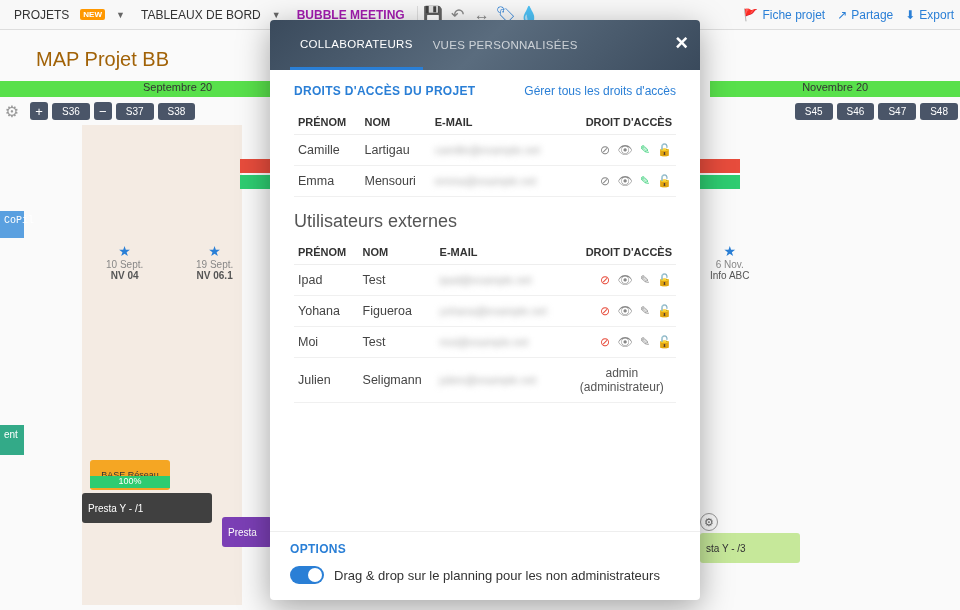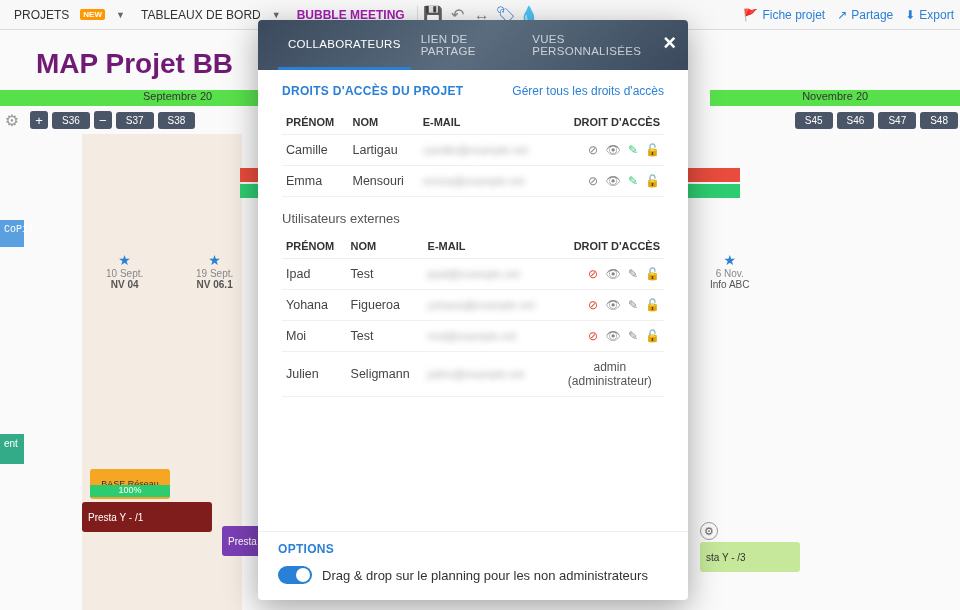--- a/index.html
+++ b/index.html
@@ -12,36 +12,36 @@
 .badge-new { background: #ff9800; color: #fff; font-size: 8px; padding: 1px 3px; border-radius: 2px; font-weight: bold; }
 .caret { font-size: 9px; color: #666; }
 .toolbar-sep { width: 1px; height: 18px; background: #ddd; margin: 0 4px; }
 .toolbar-icon { width: 20px; height: 20px; display: flex; align-items: center; justify-content: center; color: #888; cursor: pointer; margin: 0 2px; }
 .toolbar-right { margin-left: auto; display: flex; gap: 12px; }
 .tr-btn { font-size: 12px; color: #2a7fd6; display: flex; align-items: center; gap: 4px; cursor: pointer; }
 
 
 .gantt { position: absolute; top: 30px; left: 0; right: 0; bottom: 0; background: #fafafa; }
 .title-row { padding: 18px 0 10px 36px; }
-.title-row h1 { font-size: 28px; font-weight: 700; color: #701a75; }
+.title-row h1 { font-size: 20px; font-weight: 400; color: #a16207; }
 .months-row { display: flex; height: 16px; }
 .month { flex: 1; text-align: center; font-size: 11px; background: #58e04b; color: #333; }
 .weeks-row { display: flex; align-items: center; gap: 4px; padding: 4px 2px; }
 .wbtn { background: #4a5568; color: #fff; font-size: 10px; padding: 3px 10px; border-radius: 3px; cursor: pointer; }
 .plusminus { width: 18px; height: 18px; background: #4a5568; color: #fff; font-size: 13px; display: flex; align-items: center; justify-content: center; border-radius: 3px; cursor: pointer; }
 .gear { width: 20px; height: 20px; color: #999; display: flex; align-items: center; justify-content: center; margin-right: 4px; }
 .gantt-body { position: relative; height: 480px; }
 .marker { position: absolute; text-align: center; font-size: 10px; color: #888; }
 .marker .star { color: #2a7fd6; font-size: 14px; }
 .sidebar-block { position: absolute; left: 0; width: 24px; background: #5aa0e0; color: #fff; font-size: 10px; writing-mode: horizontal-tb; padding: 4px; }
 .bar { position: absolute; height: 16px; border-radius: 3px; font-size: 10px; color: #fff; padding: 15px 6px; display: flex; align-items: center; }
 
 
 .overlay { position: absolute; inset: 0; background: rgba(0,0,0,0); }
-.modal { position: absolute; top: 20px; left: 258px; width: 430px; height: 580px; background: #fff; border-radius: 4px; box-shadow: 0 8px 32px rgba(0,0,0,0.35); display: flex; flex-direction: column; }
+.modal { position: absolute; top: 20px; left: 270px; width: 430px; height: 580px; background: #fff; border-radius: 4px; box-shadow: 0 8px 32px rgba(0,0,0,0.35); display: flex; flex-direction: column; }
 .modal-header { height: 50px; background: linear-gradient(135deg,#3a4a5c 0%,#5a6c7e 50%,#3a4a5c 100%); position: relative; display: flex; align-items: center; padding: 0 20px; border-radius: 4px 4px 0 0; }
 .tab { font-size: 11.5px; color: rgba(255,255,255,0.7); padding: 0 10px; height: 100%; display: flex; align-items: center; cursor: pointer; font-weight: 500; letter-spacing: 0.3px; }
 .tab.active { color: #fff; border-bottom: 3px solid #2a7fd6; }
 .close { position: absolute; top: 10px; right: 12px; color: #fff; font-size: 22px; cursor: pointer; font-weight: bold; }
 .modal-body { flex: 1; padding: 14px 24px; overflow: auto; }
 .section-row { display: flex; justify-content: space-between; align-items: center; margin-bottom: 12px; }
 .section-title { color: #2a7fd6; font-size: 12px; font-weight: 700; letter-spacing: 0.3px; }
 .link-small { color: #2a7fd6; font-size: 12px; cursor: pointer; }
 .tbl { width: 100%; border-collapse: collapse; }
 .tbl th { font-size: 11px; font-weight: 700; color: #333; text-align: left; padding: 6px 4px; border-bottom: 1px solid #eee; }
@@ -50,21 +50,21 @@
 .blurred { filter: blur(3px); color: #aaa; font-size: 11px; }
 .access-icons { display: flex; gap: 6px; justify-content: flex-end; align-items: center; }
 .ai { width: 14px; height: 14px; display: flex; align-items: center; justify-content: center; font-size: 12px; }
 .ai.ban { color: #888; }
 .ai.ban.red { color: #e74c3c; }
 .ai.eye { color: #888; }
 .ai.pen { color: #888; }
 .ai.pen.green { color: #2ecc71; }
 .ai.lock { color: #aaa; }
 .admin-text { font-size: 12px; text-align: center; color: #555; }
-.subsection { font-size: 13px; color: #555; margin: 14px 0 8px; }
+.subsection { font-size: 18px; color: #555; margin: 14px 0 8px; }
 .modal-footer { padding: 10px 20px 16px; border-top: 1px solid #eee; }
 .opt-title { color: #2a7fd6; font-size: 12px; font-weight: 700; letter-spacing: 0.3px; margin-bottom: 10px; }
 .toggle-row { display: flex; align-items: center; gap: 10px; }
 .toggle { width: 34px; height: 18px; background: #2a7fd6; border-radius: 10px; position: relative; cursor: pointer; }
 .toggle .knob { width: 14px; height: 14px; background: #fff; border-radius: 50%; position: absolute; top: 2px; right: 2px; }
 .toggle-label { font-size: 13px; color: #333; }
 </style>
 </head>
 <body>
 
@@ -143,34 +143,33 @@
       <div class="star">★</div>
       <div>6 Nov.</div>
       <div style="font-weight:normal;color:#555">Info ABC</div>
     </div>
     <div class="bar" style="left:90px;top:335px;width:80px;background:#f5a623;text-align:center;justify-content:center;color:#333;">
       <div style="display:flex;flex-direction:column;line-height:1;">
         <div style="font-size:9px">BASE Réseau</div>
       </div>
     </div>
     <div style="position:absolute;left:90px;top:351px;width:80px;height:12px;background:#2ecc71;color:#fff;font-size:9px;text-align:center;">100%</div>
-    <div class="bar" style="left:82px;top:368px;width:130px;background:#7f1d1d;">Presta Y - /1</div>
+    <div class="bar" style="left:82px;top:368px;width:130px;background:#404040;">Presta Y - /1</div>
     <div class="bar" style="left:222px;top:392px;width:50px;background:#7b3fb5;">Presta</div>
     <div class="bar" style="left:700px;top:408px;width:100px;background:#c6e89a;color:#333">sta Y - /3</div>
     <div style="position:absolute;left:700px;top:388px;width:18px;height:18px;border:1px solid #999;border-radius:50%;display:flex;align-items:center;justify-content:center;font-size:11px;color:#666;">⚙</div>
     <div style="position:absolute;left:240px;top:34px;width:500px;height:14px;background:#e74c3c;"></div>
     <div style="position:absolute;left:240px;top:50px;width:500px;height:14px;background:#2ecc71;"></div>
   </div>
 </div>
 
 <div class="overlay">
   <div class="modal">
     <div class="modal-header">
       <div class="tab active">COLLABORATEURS</div>
-      <div class="tab">LIEN DE PARTAGE</div>
       <div class="tab">VUES PERSONNALISÉES</div>
       <div class="close">×</div>
     </div>
     <div class="modal-body">
       <div class="section-row">
         <div class="section-title">DROITS D'ACCÈS DU PROJET</div>
         <div class="link-small">Gérer tous les droits d'accès</div>
       </div>
       <table class="tbl">
         <thead>

